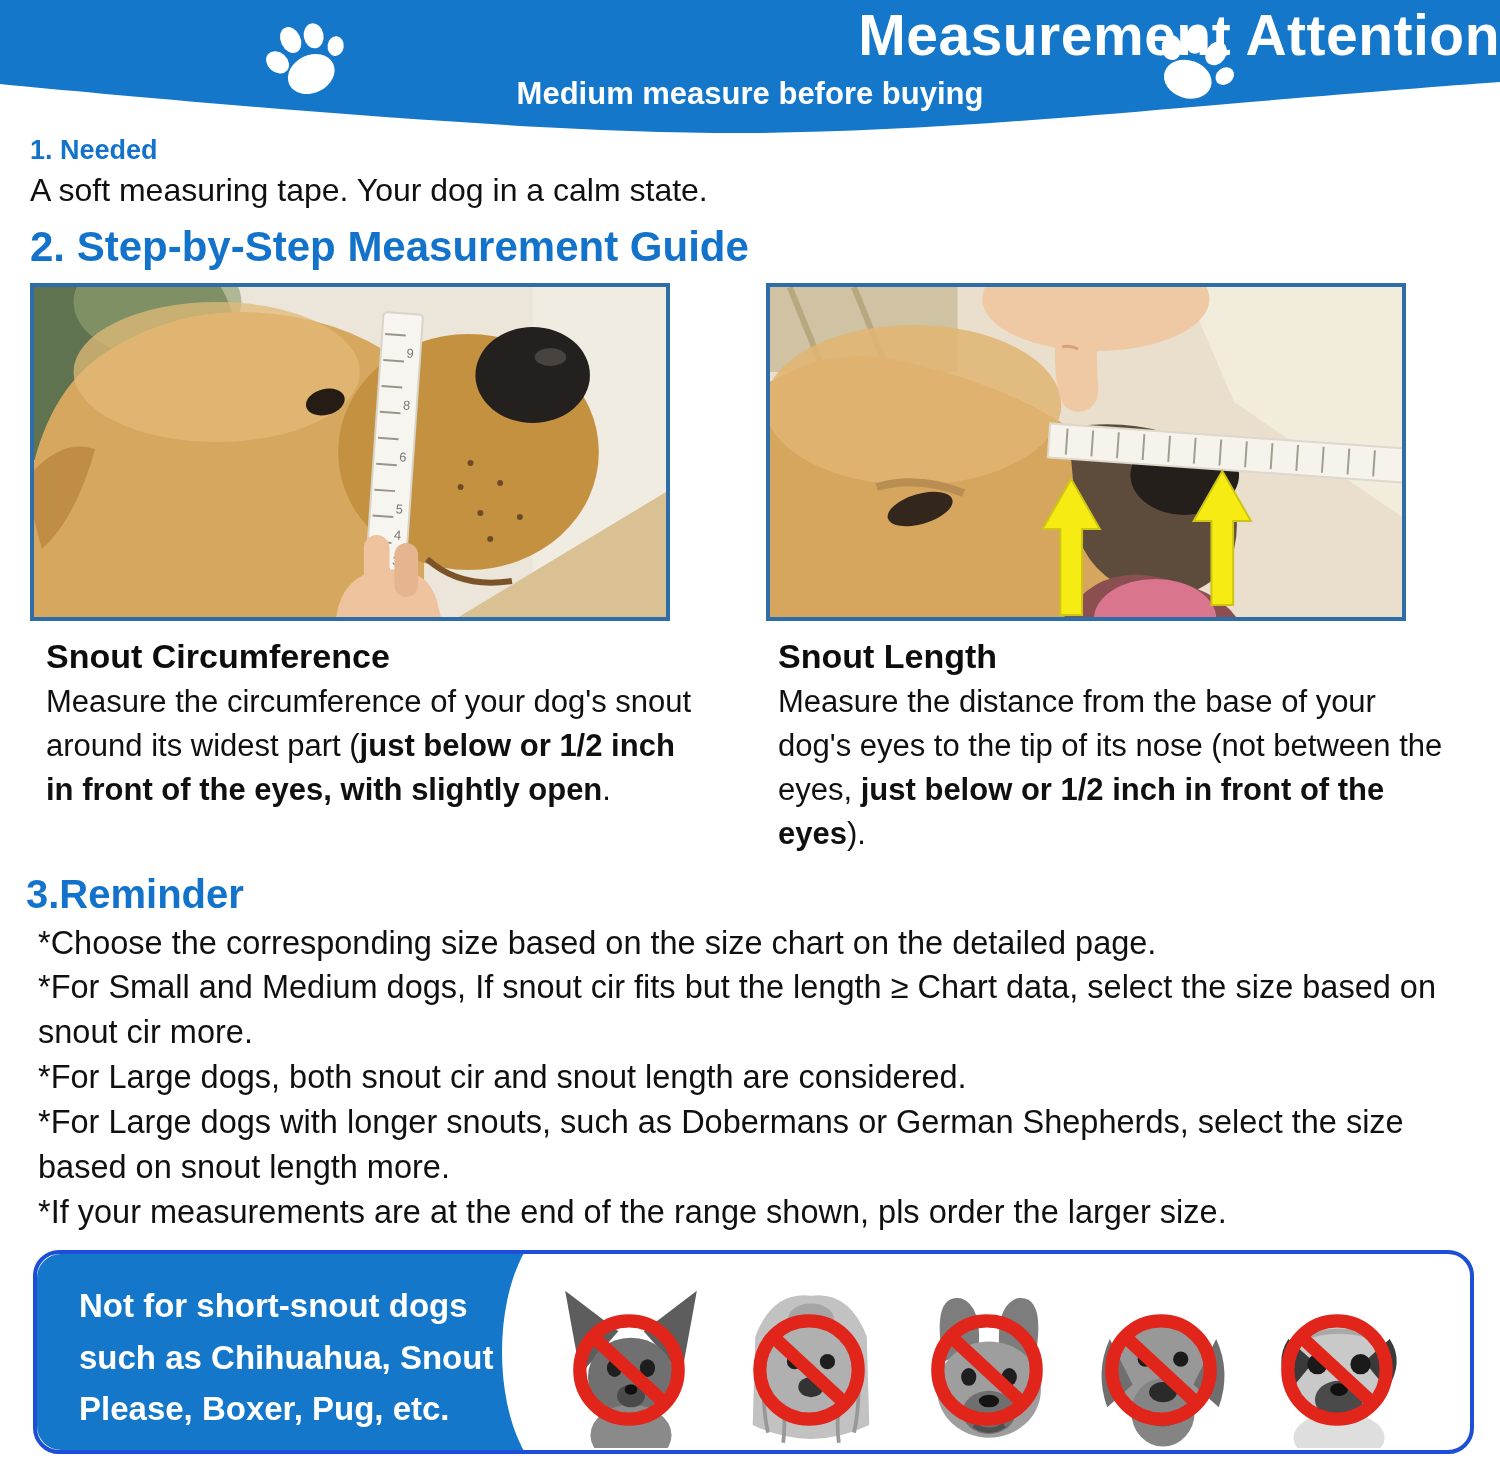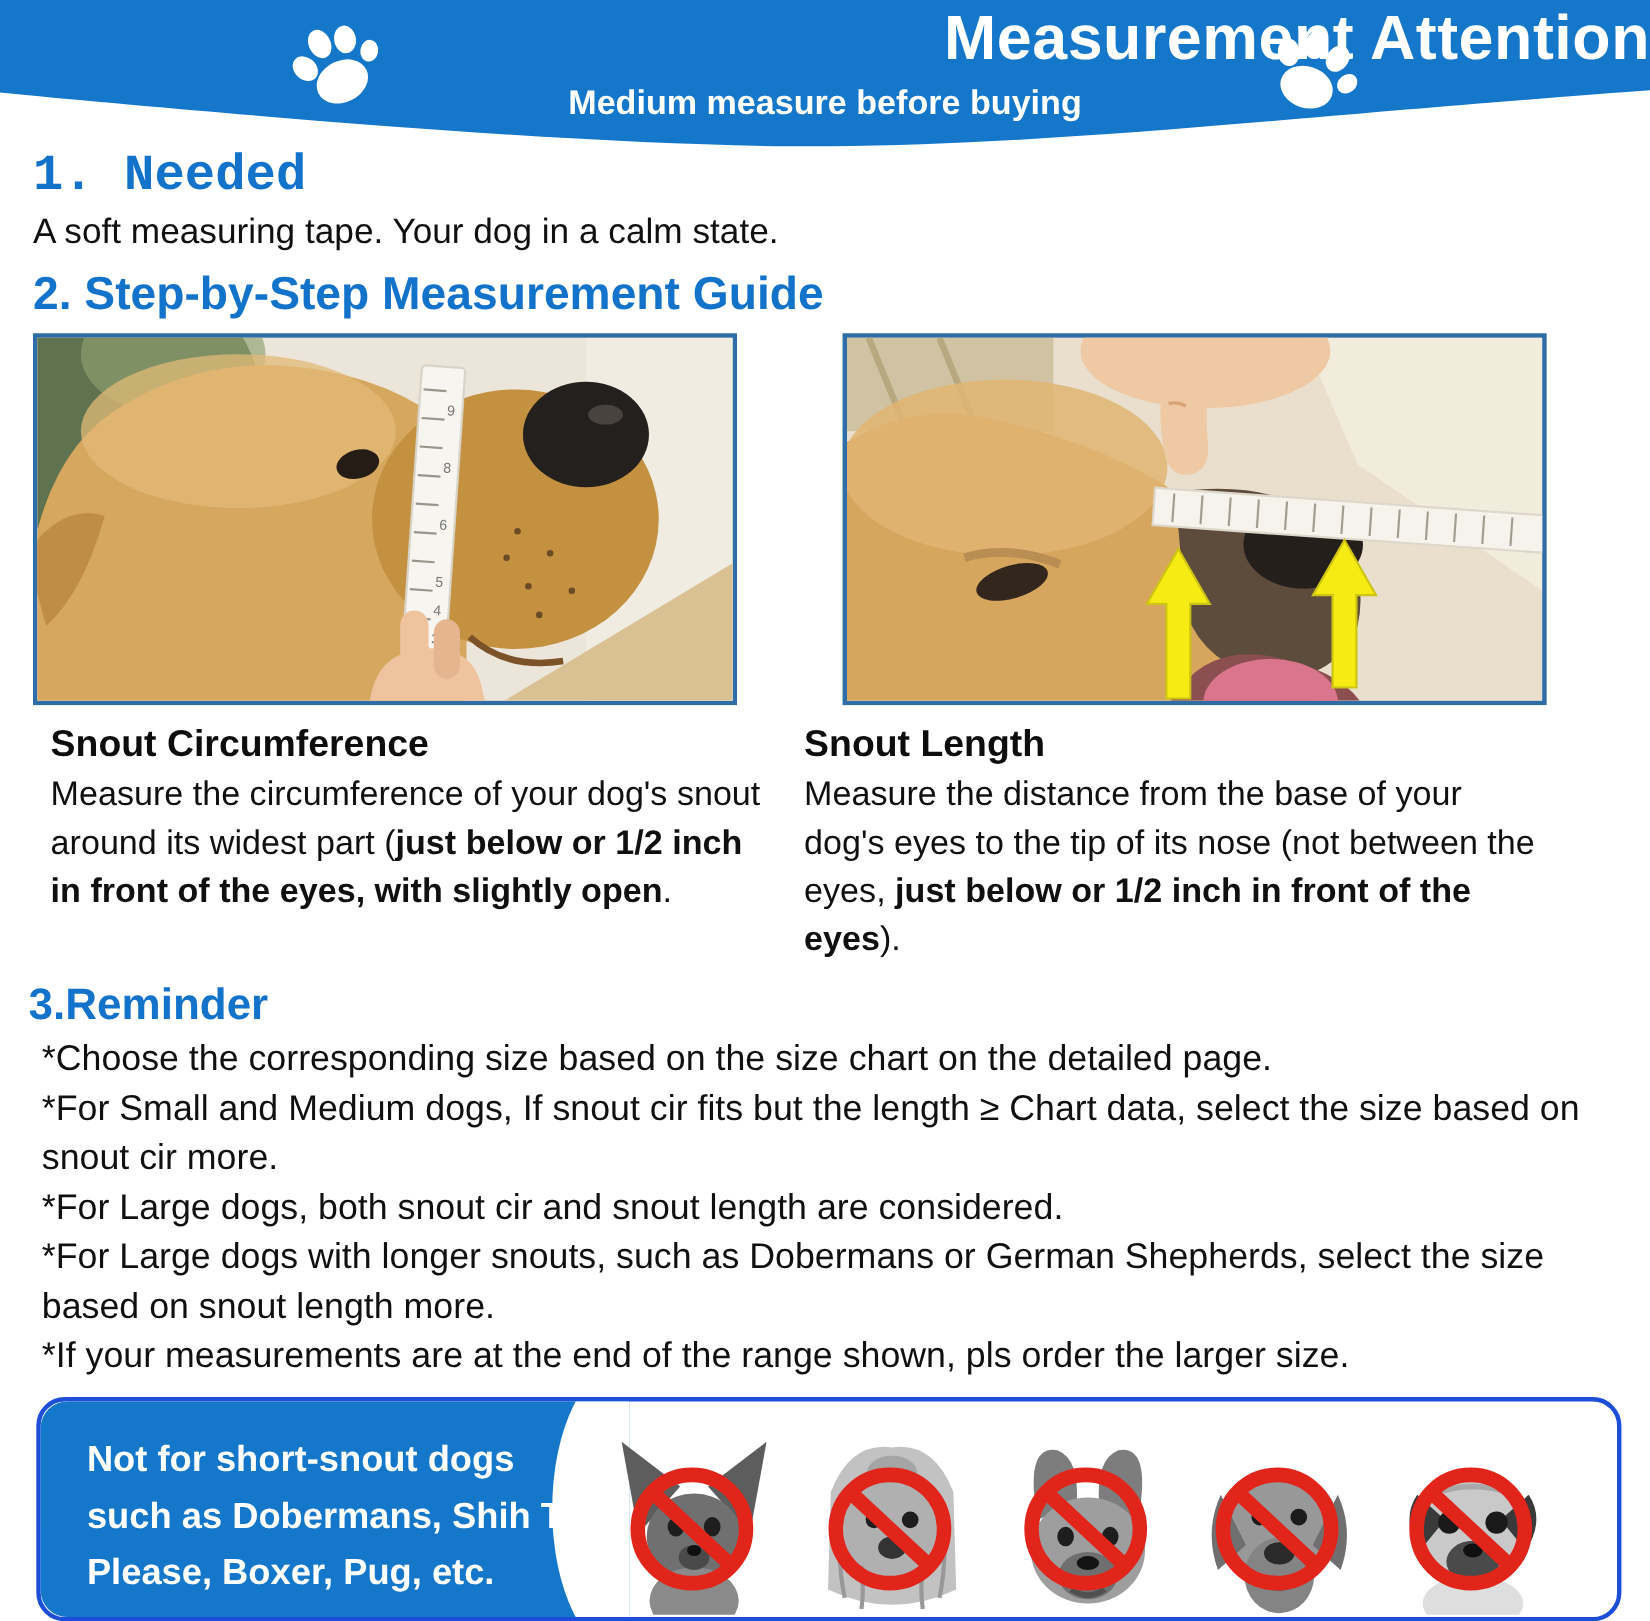--- a/index.html
+++ b/index.html
@@ -13,28 +13,28 @@
   .banner-title{position:absolute;left:0;right:0;top:2px;text-align:right;
     font-size:57px;font-weight:800;color:#ffffff;letter-spacing:0.5px;}
   .banner-sub{position:absolute;left:0;right:0;top:76px;text-align:center;
     font-size:31px;font-weight:700;color:#ffffff;}
   .paw{position:absolute;width:90px;height:90px;}
   .paw-left{left:256px;top:8px;transform:rotate(-26deg);}
   .paw-right{left:1150px;top:12px;transform:rotate(18deg);}
   
   .main{padding:0 26px;}
   .h-blue{color:#1373cb;font-weight:800;}
-  .h1{font-size:46px;line-height:1.05;margin:-4px 0 0 4px;font-family:Liberation Mono, monospace;}
+  .h1{font-size:27px;line-height:1.05;margin:-4px 0 0 4px;}
   .body-line{font-size:32px;margin:8px 0 0 4px;}
   .h2{font-size:42px;line-height:1.05;margin:16px 0 0 4px;}
   
   .photos{display:flex;gap:96px;margin:14px 0 0 30px;}
   .photo{width:640px;height:338px;border:4px solid #2e6da8;box-sizing:border-box;background:#e9e1d4;}
   .photo svg{display:block;width:100%;height:100%;}
-  .captions{display:flex;gap:35px;margin:0 0 0 46px;}
+  .captions{display:flex;gap:82px;margin:0 0 0 46px;}
   .cap{width:650px;}
   .cap:last-child{width:672px;}
   .cap-title{font-size:34px;font-weight:800;margin:16px 0 4px 0;color:#0d0d0d;}
   .cap-text{font-size:31px;line-height:1.42;margin:0;}
   .cap-text b{font-weight:800;}
   
   .h3{font-size:40px;line-height:1.05;margin:16px 0 6px 0;}
   .rem-item{font-size:32.5px;line-height:1.38;width:1448px;margin-left:12px;}
   
   .notice{position:relative;margin:16px 26px 0 33px;height:196px;
@@ -202,21 +202,21 @@
   <div class="rem-item">*For Small and Medium dogs, If snout cir fits but the length ≥ Chart data, select the size based on snout cir more.</div>
   <div class="rem-item">*For Large dogs, both snout cir and snout length are considered.</div>
   <div class="rem-item">*For Large dogs with longer snouts, such as Dobermans or German Shepherds, select the size based on snout length more.</div>
   <div class="rem-item">*If your measurements are at the end of the range shown, pls order the larger size.</div>
 </div>
 
 <div class="notice">
   <div class="notice-blue"></div>
   <div class="notice-text">
     <div>Not for short-snout dogs</div>
-    <div>such as Dobermans, Shih Tzu,</div>
+    <div>such as Chihuahua, Snout Tzu,</div>
     <div>Please, Boxer, Pug, etc.</div>
   </div>
 
   <div class="dog d1">
     <svg class="pet" viewBox="0 0 120 130">
       <path d="M20,72 L8,6 L50,38 Z" fill="#5d5d5d"></path>
       <path d="M100,72 L112,6 L70,38 Z" fill="#5d5d5d"></path>
       <ellipse cx="60" cy="74" rx="34" ry="31" fill="#707070"></ellipse>
       <ellipse cx="60" cy="120" rx="32" ry="24" fill="#8a8a8a"></ellipse>
       <ellipse cx="47" cy="67" rx="6" ry="7" fill="#1e1e1e"></ellipse>

